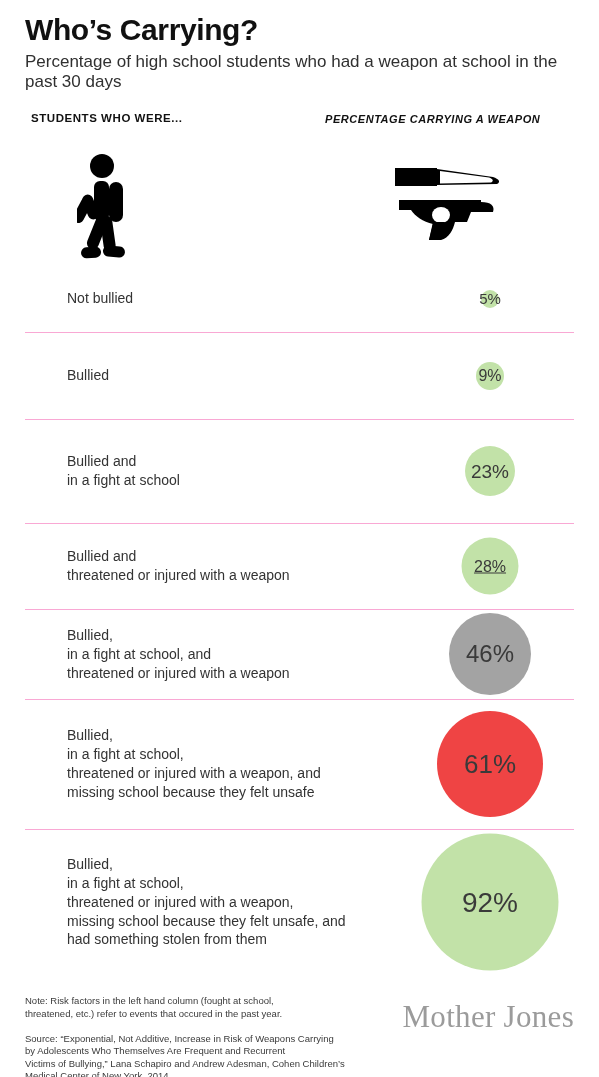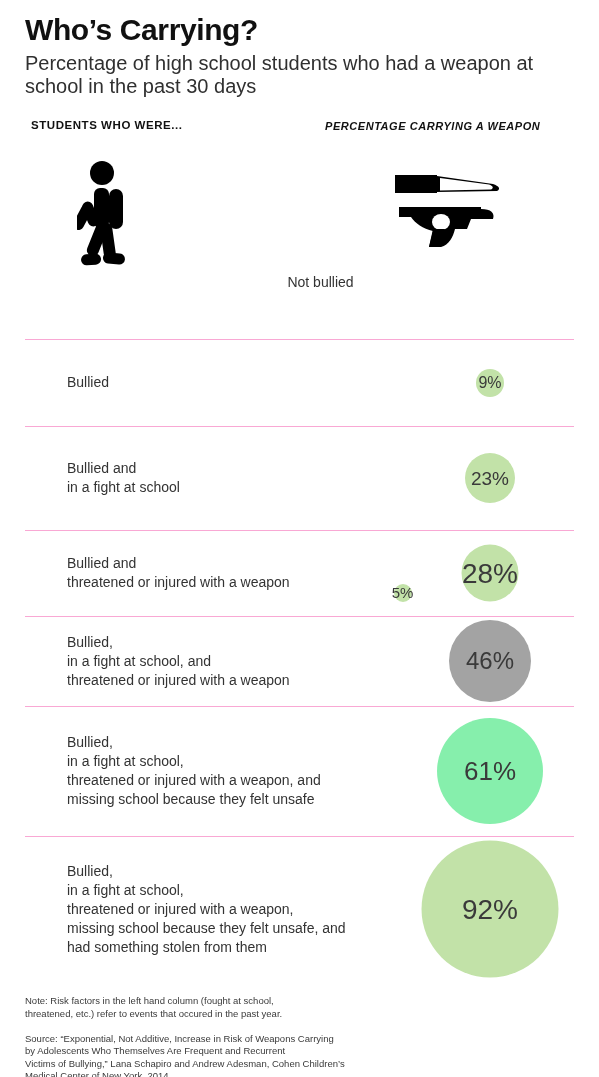--- a/index.html
+++ b/index.html
@@ -26,21 +26,21 @@
   
   .title {
     font-size: 30px;
     font-weight: bold;
     color: #111111;
     letter-spacing: -0.4px;
     margin: 14px 0 0 0;
     line-height: 1.05;
   }
   .subtitle {
-    font-size: 20px;
+    font-size: 17px;
     font-weight: normal;
     color: #303030;
     line-height: 1.18;
     margin: 6px 0 0 0;
     max-width: 560px;
   }
 
   
   .col-headers {
     position: relative;
@@ -92,21 +92,20 @@
     margin-top: 4px;
   }
   .row {
     position: relative;
     border-top: 1px solid #f9a8d4;
     display: flex;
     align-items: center;
   }
   .row:first-child {
     border-top: none;
-    flex-direction: column;
   }
   .row-label {
     font-size: 14px;
     line-height: 1.35;
     color: #333333;
     padding-left: 42px;
     white-space: pre-line;
     flex: 0 0 320px;
   }
   .row-bubble {
@@ -250,21 +249,21 @@
             </div>
           </div>
         </div>
       </div>
       <div class="row" style="height: 85px;">
         <div class="row-label">Bullied and
 threatened or injured with a weapon</div>
         <div class="row-bubble">
           <div class="bubble-wrap">
             <div class="bubble" style="width: 57px; height: 57px; background: rgb(194, 226, 168);">
-              <span class="bubble-value" style="font-size: 28px;">28%</span>
+              <span class="bubble-value" style="font-size: 16px; text-decoration: underline;">28%</span>
             </div>
           </div>
         </div>
       </div>
       <div class="row" style="height: 89px;">
         <div class="row-label">Bullied,
 in a fight at school, and
 threatened or injured with a weapon</div>
         <div class="row-bubble">
           <div class="bubble-wrap">
@@ -274,21 +273,21 @@
           </div>
         </div>
       </div>
       <div class="row" style="height: 129px;">
         <div class="row-label">Bullied,
 in a fight at school,
 threatened or injured with a weapon, and
 missing school because they felt unsafe</div>
         <div class="row-bubble">
           <div class="bubble-wrap">
-            <div class="bubble" style="width: 106px; height: 106px; background: #86efac;">
+            <div class="bubble" style="width: 106px; height: 106px; background: #ef4444;">
               <span class="bubble-value" style="font-size: 26px;">61%</span>
             </div>
           </div>
         </div>
       </div>
       <div class="row" style="height: 145px;">
         <div class="row-label">Bullied,
 in a fight at school,
 threatened or injured with a weapon,
 missing school because they felt unsafe, and
@@ -303,15 +302,16 @@
       </div>
     </div>
 
   <div class="footer">
     <div class="footer-note">Note: Risk factors in the left hand column (fought at school,
 threatened, etc.) refer to events that occured in the past year.</div>
     <div class="footer-source">Source: “Exponential, Not Additive, Increase in Risk of Weapons Carrying
 by Adolescents Who Themselves Are Frequent and Recurrent
 Victims of Bullying,” Lana Schapiro and Andrew Adesman, Cohen Children’s
 Medical Center of New York, 2014.</div>
+    <div class="logo">Mother Jones</div>
   </div>
 
 </div>
 
 </body></html>

